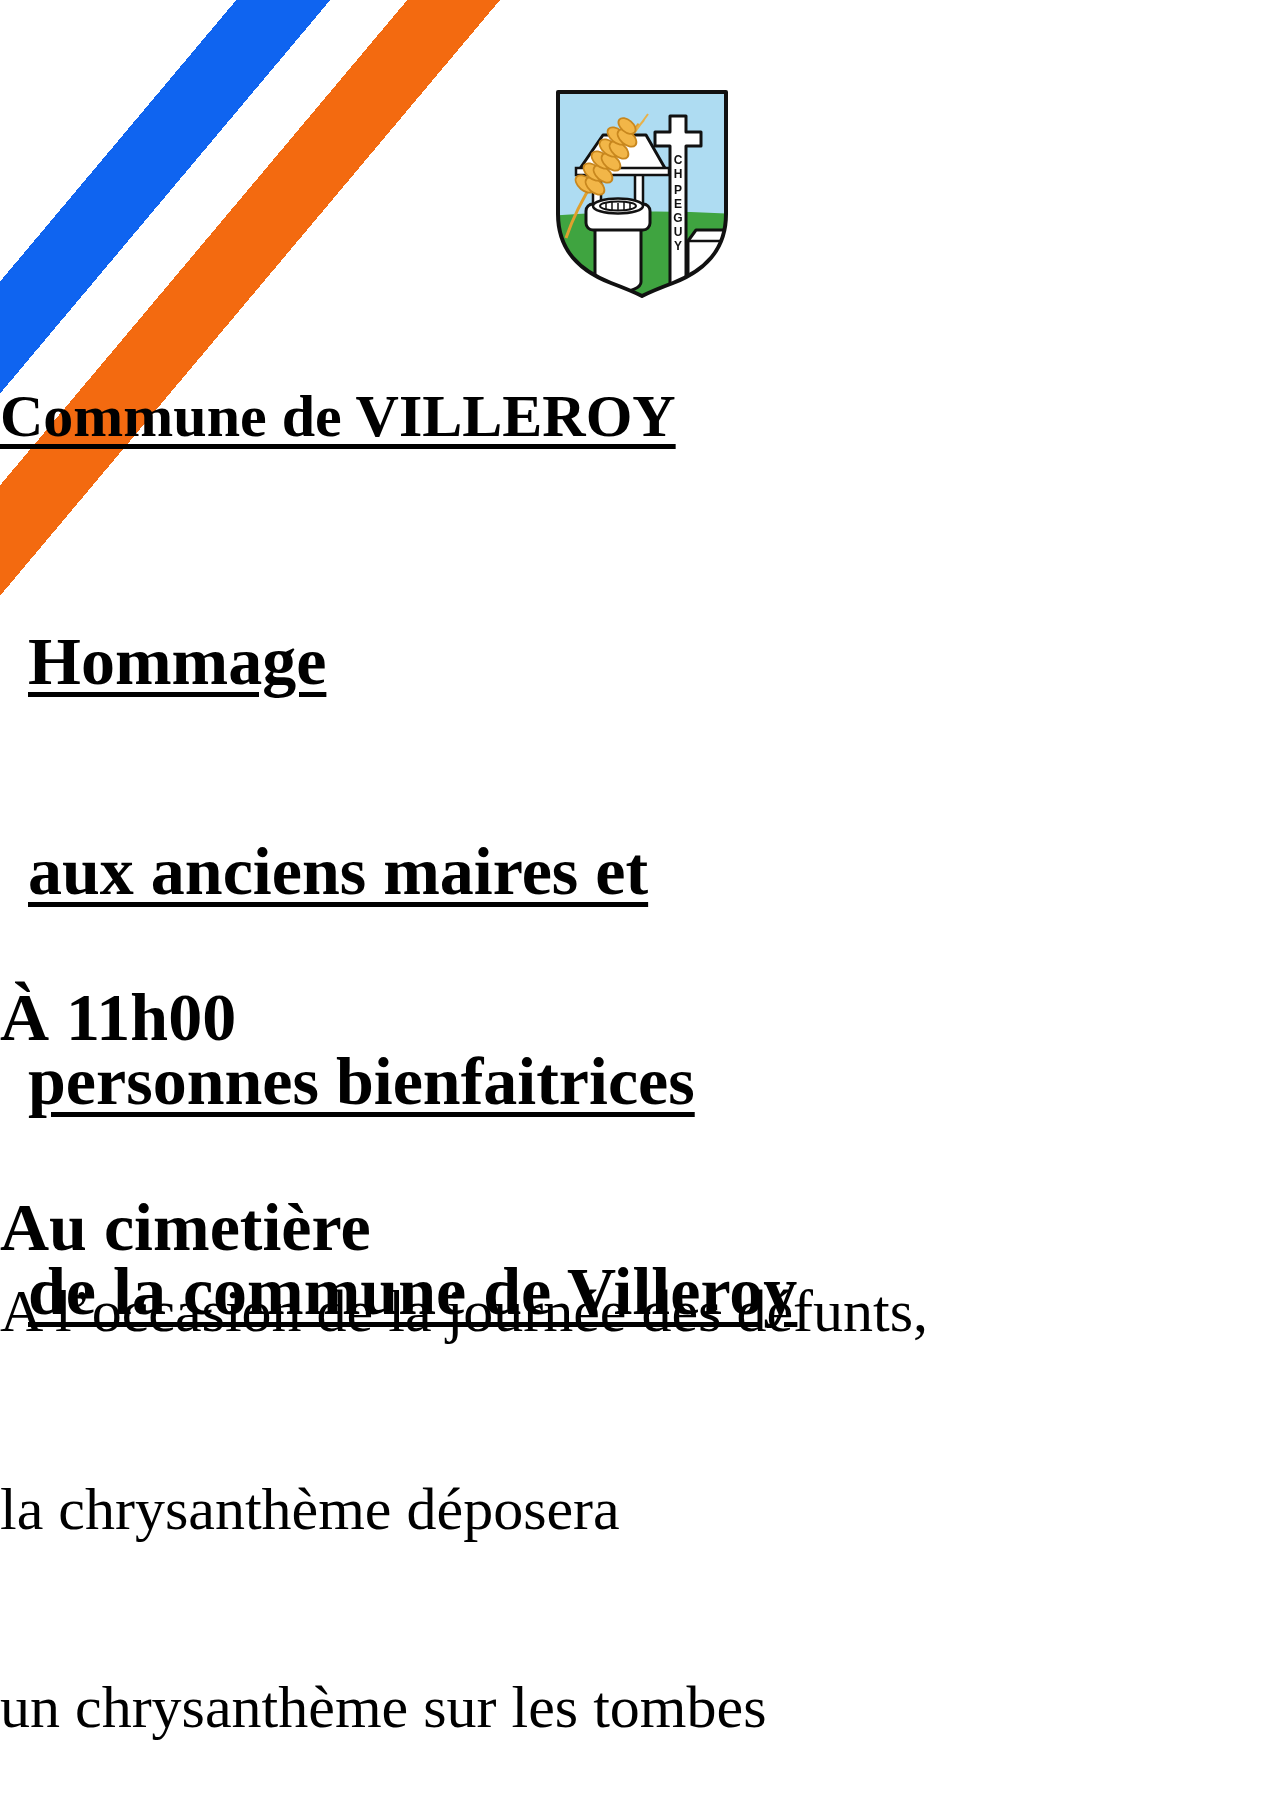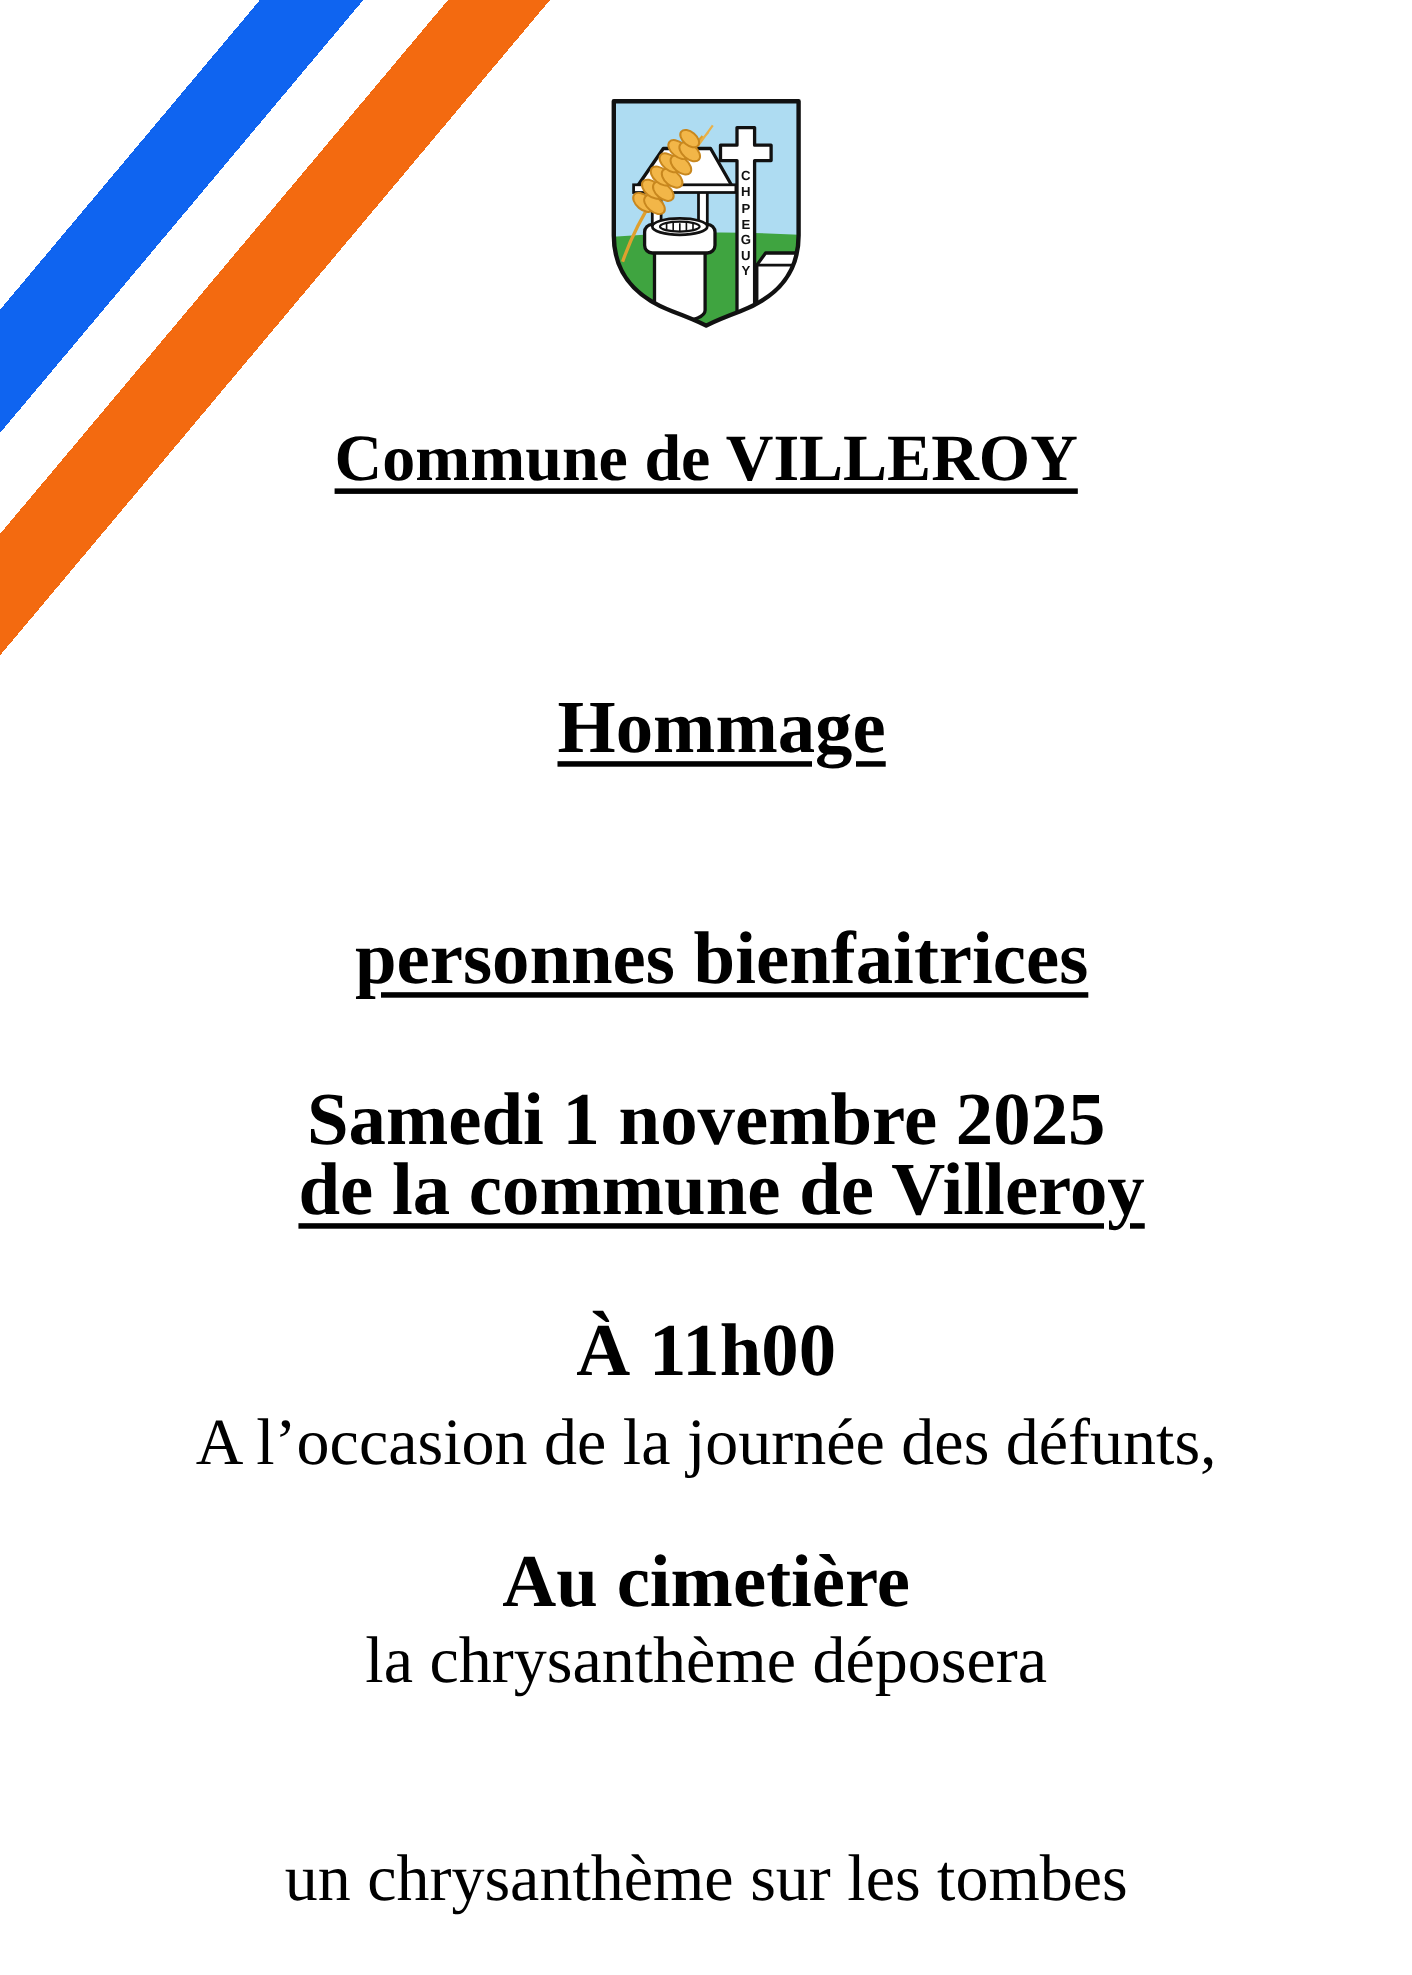--- a/index.html
+++ b/index.html
@@ -34,21 +34,20 @@
   .crest-letter {
     font-family: "Liberation Sans", sans-serif;
     font-weight: 700;
     font-size: 12px;
     fill: #111111;
     text-anchor: middle;
   }
 
   .textblock {
     position: absolute; left: 0; right: 0;
-    text-align: center;
     white-space: pre;
   }
   .underlined {
     text-decoration: underline;
     text-decoration-thickness: 5px;
     text-underline-offset: 8px;
   }
   .main-title {
     top: 386px;
     font-weight: 700;
@@ -141,26 +140,26 @@
       </g>
     </g>
 
     <path d="M9,4 H177 V126 C177,163 155,183 124,195 C108,201 97,206 93,208 C89,206 78,201 62,195 C31,183 9,163 9,126 Z" fill="none" stroke="var(--outline, #111)" stroke-width="4" stroke-linejoin="round"></path>
   </svg>
 
   <h1 class="textblock main-title underlined">Commune de VILLEROY</h1>
 
   <div class="textblock event-title">
     <div class="underlined">Hommage</div>
+    <div class="underlined">aux anciens maires et</div>
     <div class="underlined">personnes bienfaitrices</div>
     <div class="underlined">de la commune de Villeroy</div>
   </div>
 
   <div class="textblock schedule">
-    <div>Samedi 1 novembre 2025</div>
     <div>À 11h00</div>
     <div>Au cimetière</div>
   </div>
 
   <div class="textblock body-text">
     <div>A l’occasion de la journée des défunts,</div>
     <div>la chrysanthème déposera</div>
     <div>un chrysanthème sur les tombes</div>
     
     

